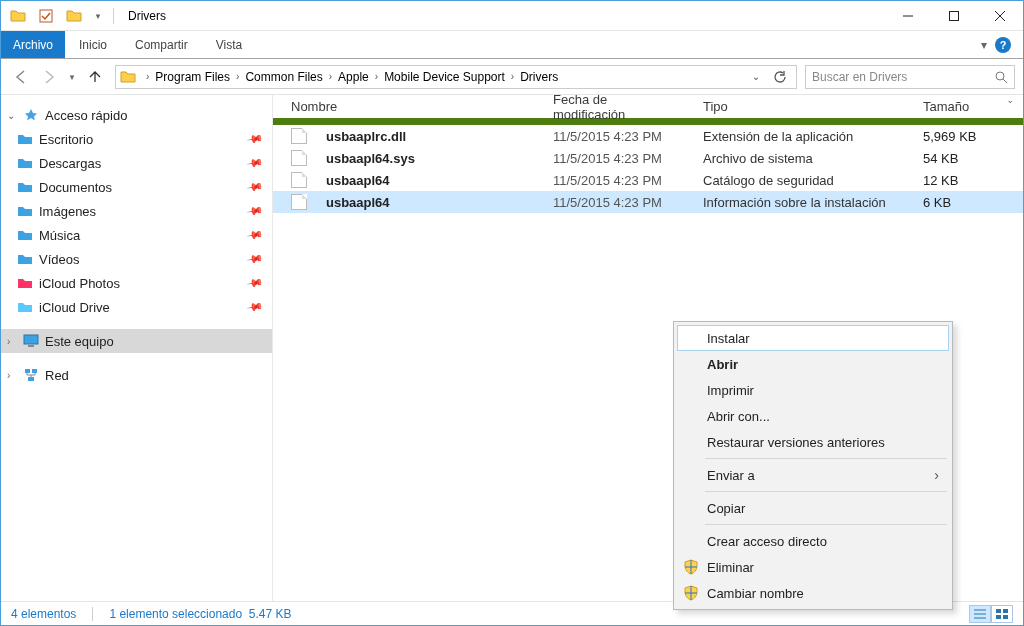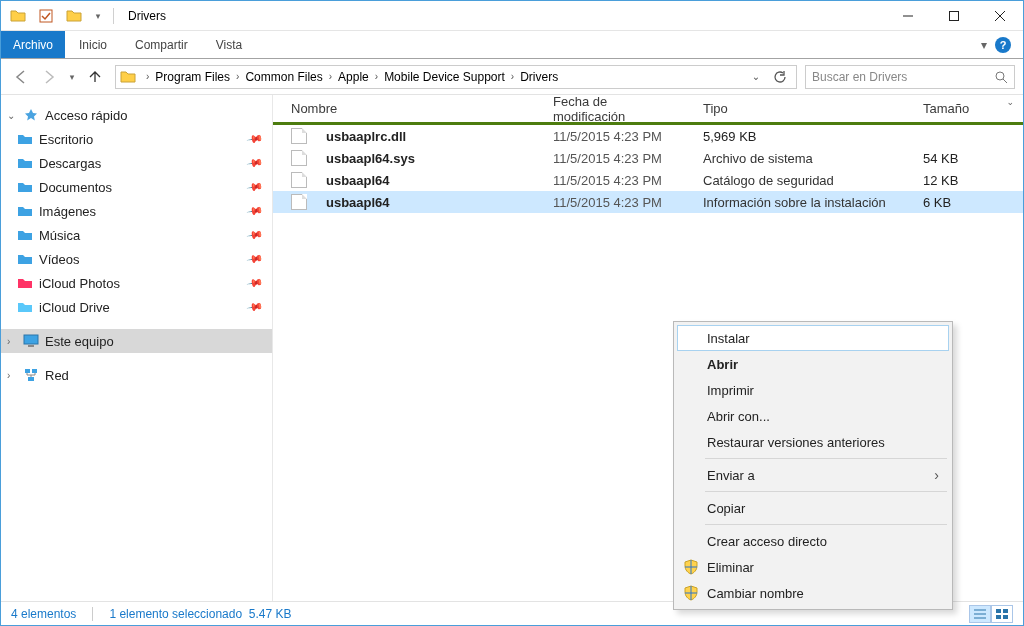--- a/index.html
+++ b/index.html
@@ -114,21 +114,21 @@
   .nav-item .pin { position:absolute; right:10px; color:#888; font-size:11px; transform: rotate(35deg); }
   .nav-item.selected { background:#d8d8d8; }
   .nav-caret { position:absolute; left:6px; color:#666; font-size:10px; }
   .nav-ico { width:16px; height:16px; margin-right:6px; display:inline-flex; align-items:center; justify-content:center; }
   .nav-gap { height:10px; }
 
   
   .filepane { flex:1; position:relative; }
   .columns {
     height: 30px;
-    border-bottom: 3px solid #4d7c0f;
+    border-bottom: 7px solid #4d7c0f;
     display:flex; align-items:center;
     color:#3a3a3a;
     font-size:13px;
   }
   .col { padding: 0 10px; border-right:1px solid transparent; }
   .col.name { width:270px; padding-left:18px; }
   .col.date { width:150px; }
   .col.type { width:220px; }
   .col.size { flex:1; position:relative; }
   .col.size .chev { position:absolute; right:8px; top:-4px; font-size:9px; color:#666; }
@@ -419,20 +419,21 @@
       <div class="col type">Tipo</div>
       <div class="col size"><span>Tamaño</span><span class="chev">⌄</span></div>
     </div>
     <div id="file-rows">
         <div class="filerow">
     <div class="c name">
             <span class="file-icon"></span>
             <span>usbaaplrc.dll</span>
           </div>
     <div class="c date">11/5/2015 4:23 PM</div>
+    <div class="c type">Extensión de la aplicación</div>
     <div class="c size">5,969 KB</div>
         </div>
         <div class="filerow">
     <div class="c name">
             <span class="file-icon"></span>
             <span>usbaapl64.sys</span>
           </div>
     <div class="c date">11/5/2015 4:23 PM</div>
     <div class="c type">Archivo de sistema</div>
     <div class="c size">54 KB</div>

